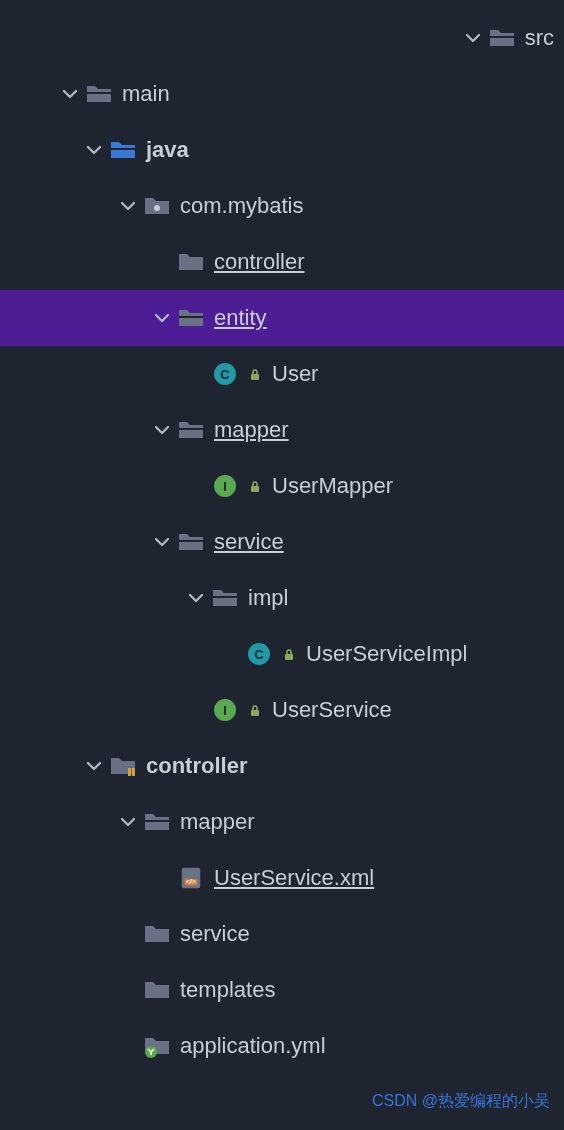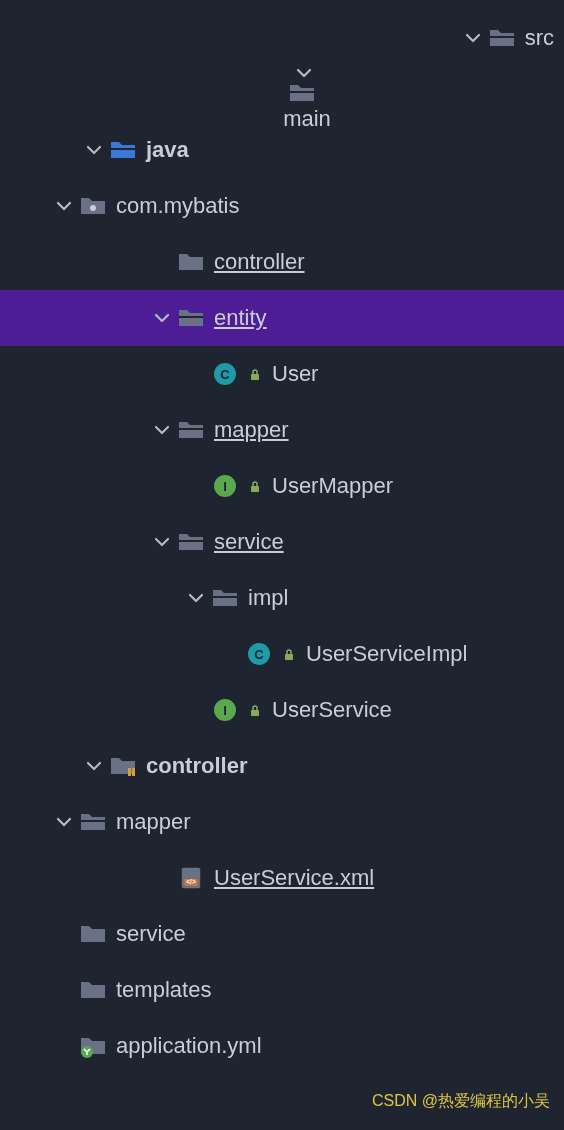--- a/index.html
+++ b/index.html
@@ -47,37 +47,37 @@
       width: 14px;
       height: 14px;
       display: inline-flex;
       align-items: center;
       justify-content: center;
       margin-right: 10px;
       flex-shrink: 0;
     }
     .vcs-mark svg { width: 12px; height: 12px; }
     .indent-0 { padding-left: 16px; justify-content: flex-end; }
-    .indent-1 { padding-left: 60px; flex-direction: column; }
+    .indent-1 { padding-left: 60px; }
     .indent-2 { padding-left: 84px; font-weight: bold; }
-    .indent-3 { padding-left: 54px; }
+    .indent-3 { padding-left: 118px; }
     .indent-4 { padding-left: 152px; text-decoration: underline; }
     .indent-5 { padding-left: 186px; }
     .indent-6 { padding-left: 220px; }
     .circle-badge {
       width: 22px; height: 22px; border-radius: 50%;
       display: inline-flex; align-items: center; justify-content: center;
       font-size: 13px; font-weight: 600; color: #1e2430;
     }
     .bg-class { background: #1f9aa6; }
     .bg-interface { background: #5aa84f; }
     .watermark {
       position: absolute;
       bottom: 18px; right: 14px;
-      font-size: 16px; color: #fde047;
+      font-size: 16px; color: #3b82f6;
       opacity: 0.85;
     }
   </style>
 </head>
 <body>
 
 <svg width="0" height="0" style="position:absolute">
   <defs>
     <g id="chev-down">
         <path d="M1 3 L7 9 L13 3" stroke="#b4bac6" stroke-width="2.2" fill="none" stroke-linecap="round" stroke-linejoin="round"></path>

